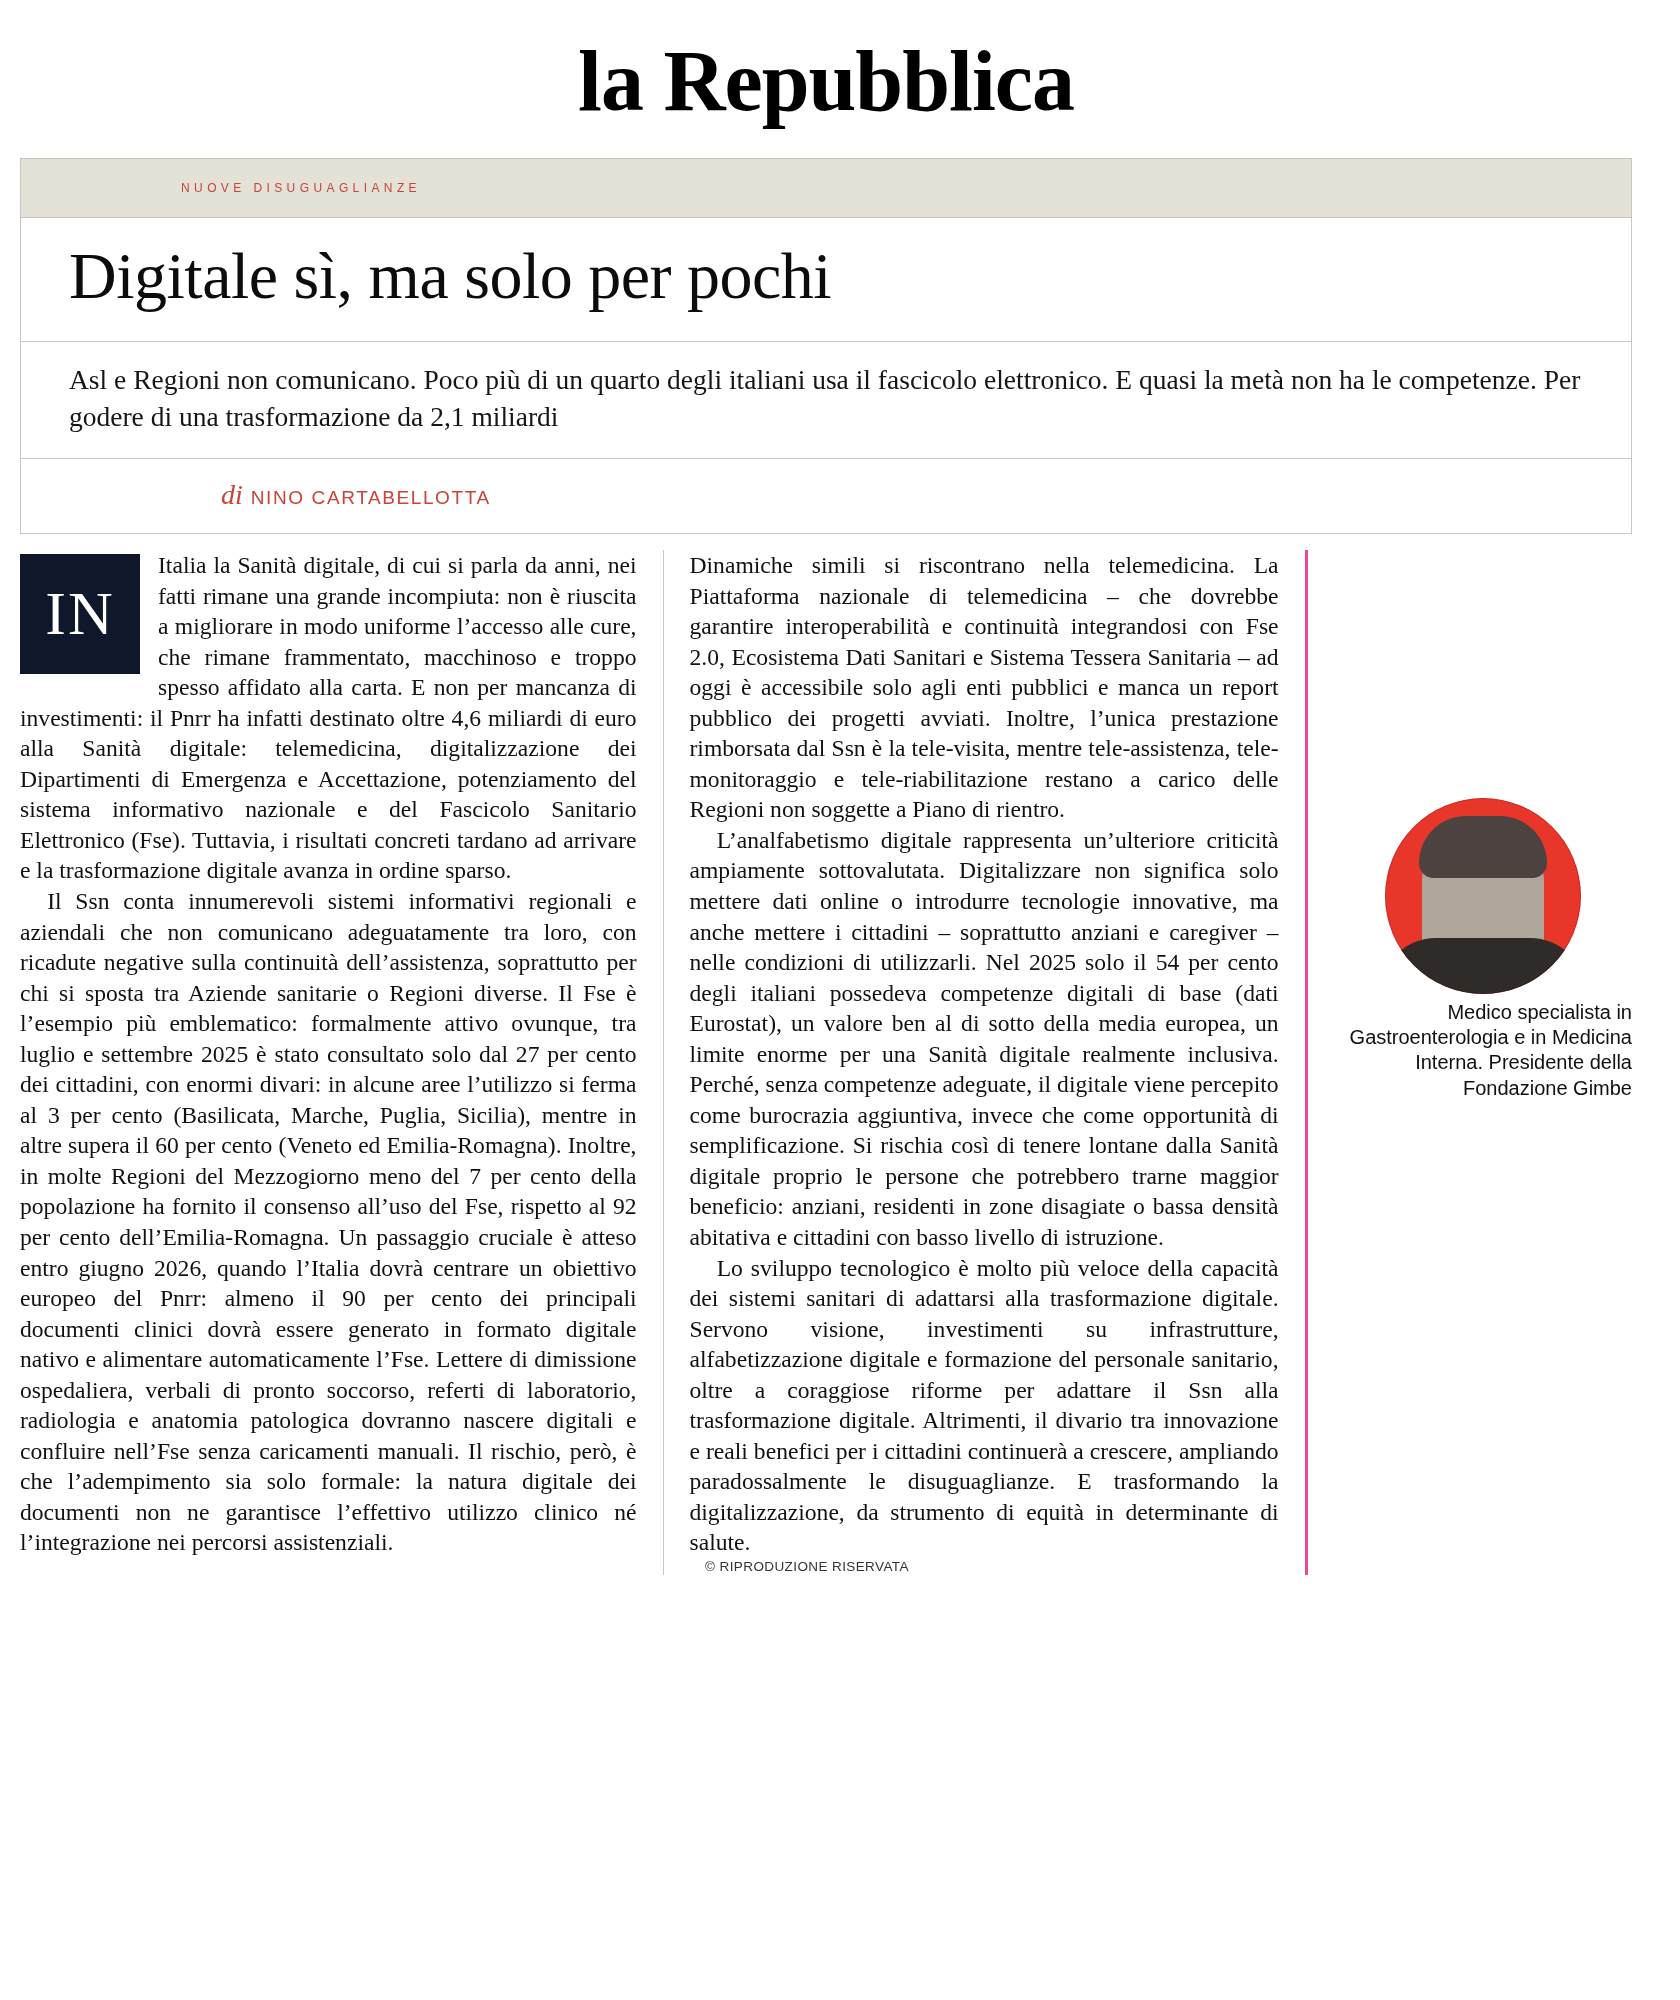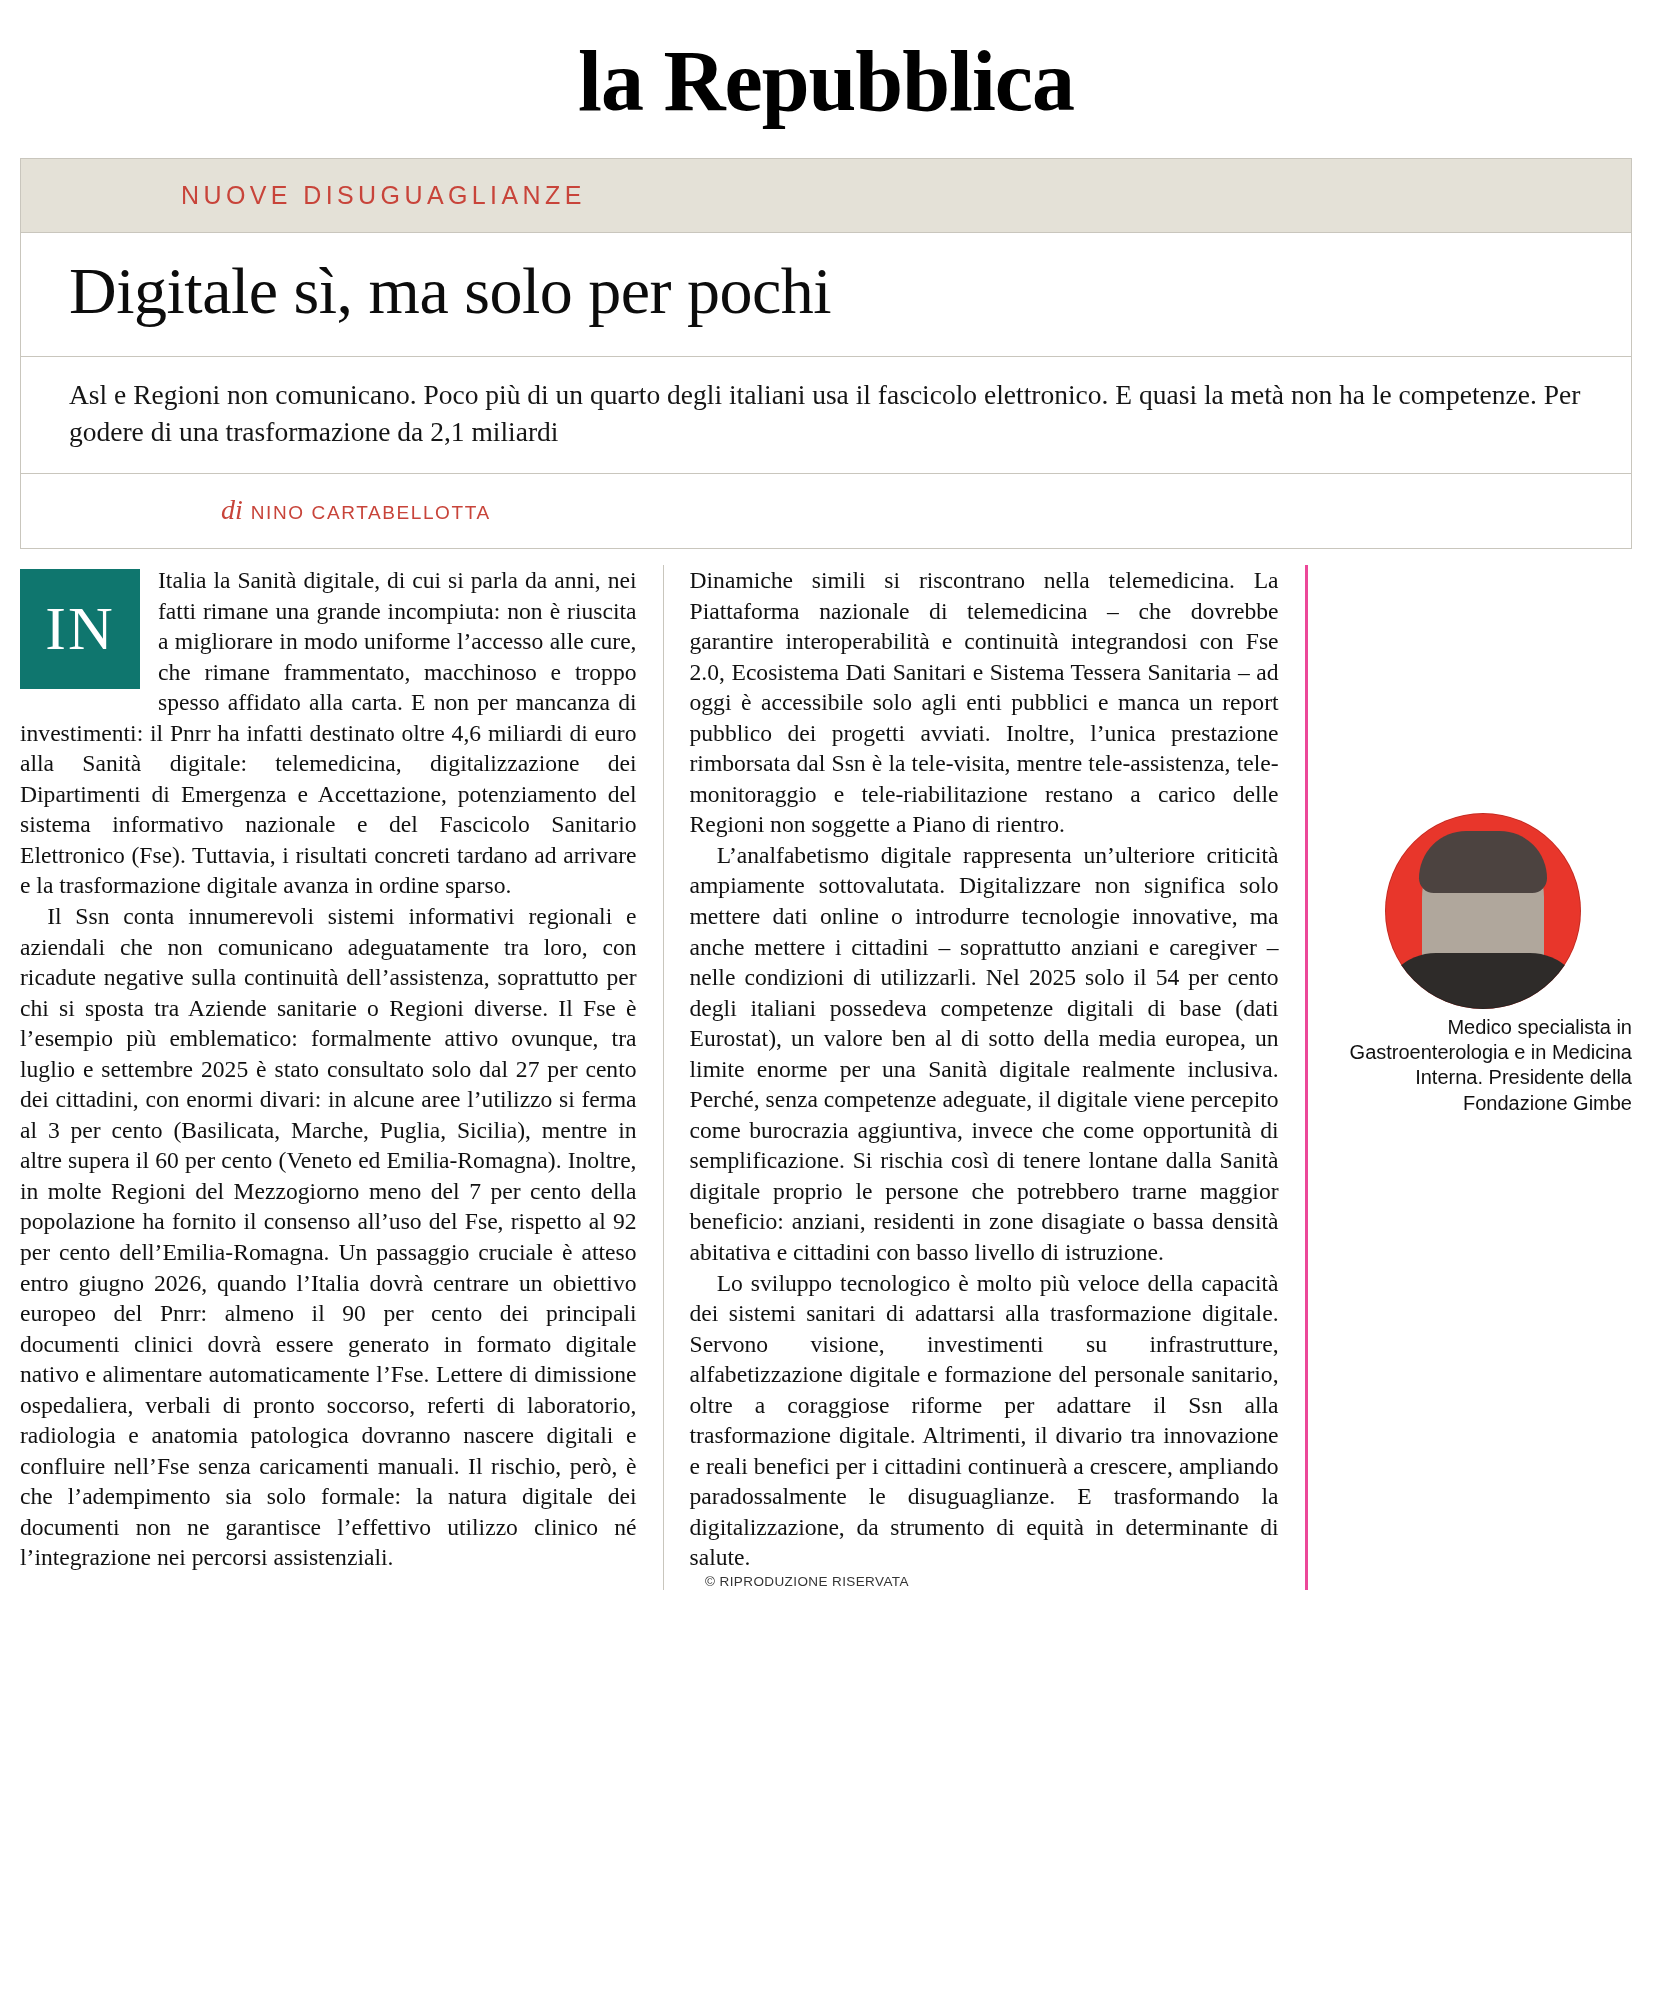--- a/index.html
+++ b/index.html
@@ -42,21 +42,21 @@
     border: 1px solid #c9c6bd;
     border-bottom: none;
   }
   .kicker-band {
     background: #e4e1d7;
     padding: 22px 0 22px 0;
   }
   .kicker {
     color: #c8443a;
     font-family: "Liberation Sans", sans-serif;
-    font-size: 25px;
+    font-size: 12px;
     letter-spacing: 4.4px;
     font-weight: 500;
     padding-left: 160px;
   }
   .headline-band {
     border-top: 1px solid #c9c6bd;
     border-bottom: 1px solid #c9c6bd;
     padding: 22px 0 30px 0;
   }
   .headline {
@@ -132,21 +132,21 @@
     width: 330px;
     padding-left: 26px;
     text-align: center;
   }
 
   
   .dropcap-wrap {
     float: left;
     width: 120px;
     height: 120px;
-    background: #0f766e;
+    background: #0f172a;
     margin: 4px 18px 2px 0;
     position: relative;
   }
   .dropcap-wrap span {
     position: absolute;
     left: 50%;
     top: 50%;
     transform: translate(-50%, -52%);
     color: #fff;
     font-family: "Liberation Serif", serif;

